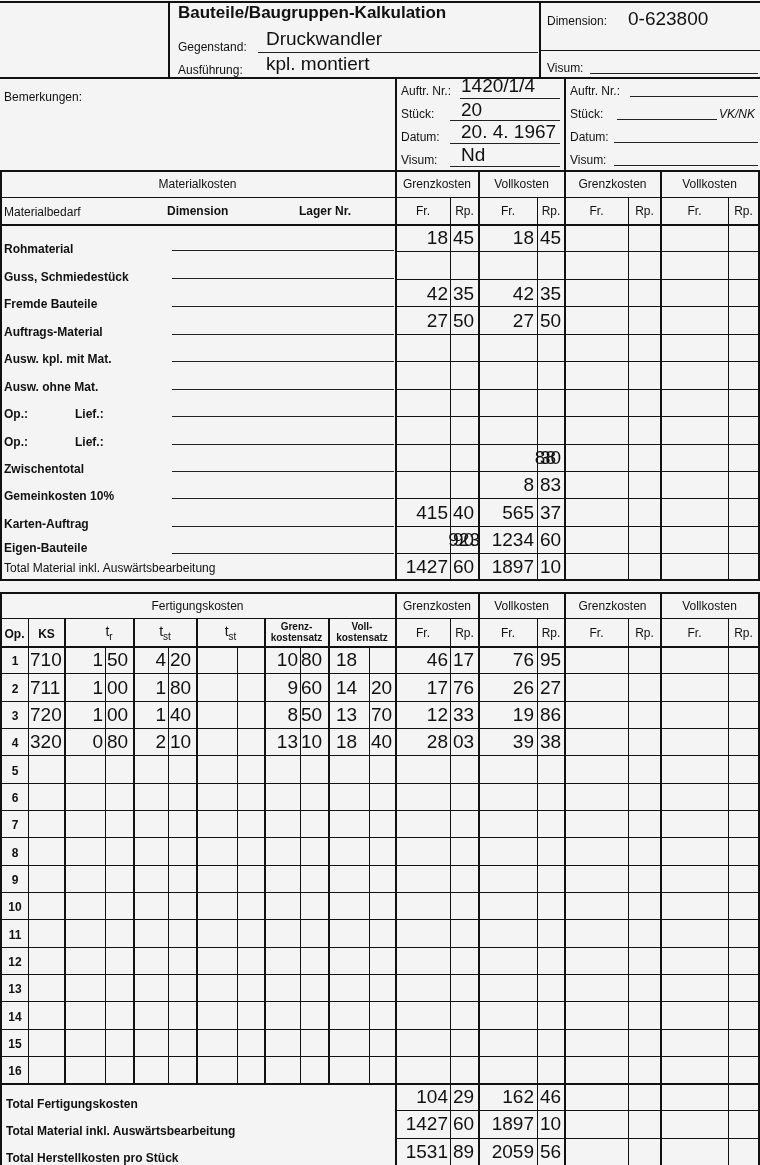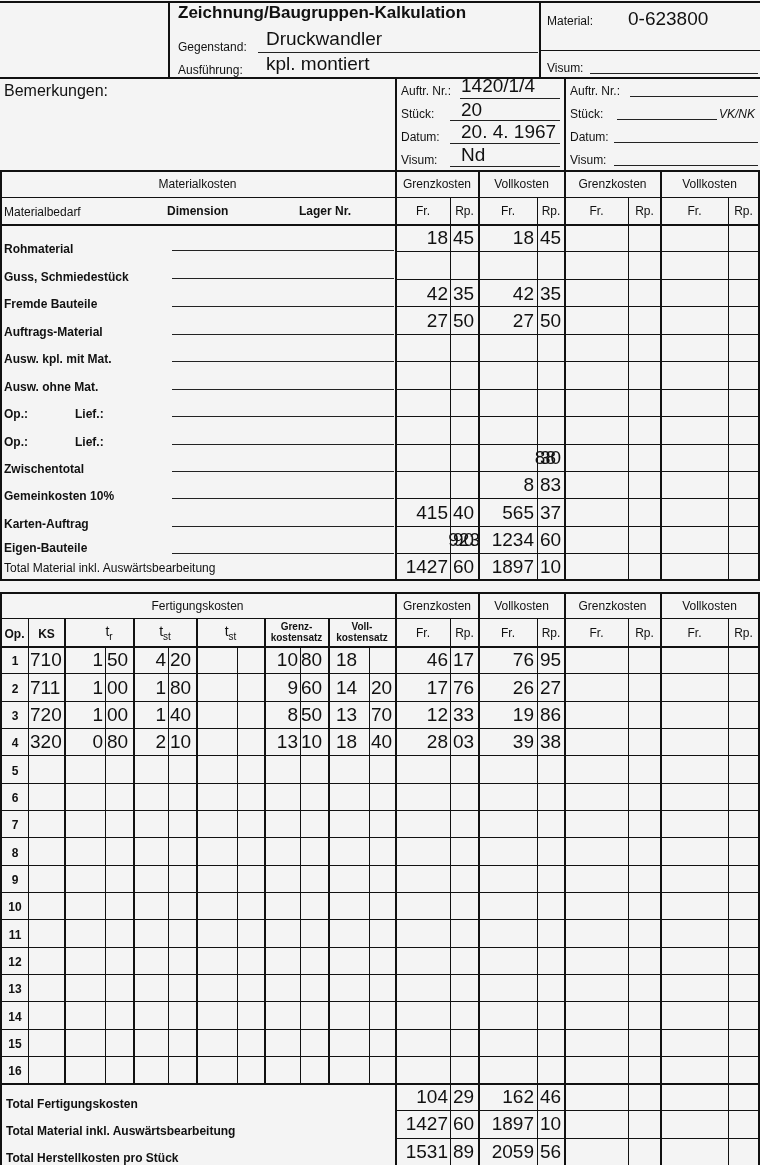--- a/index.html
+++ b/index.html
@@ -21,36 +21,36 @@
   .opn { position:absolute; font-size:12px; font-weight:bold; text-align:center; width:24px; }
 </style>
 </head>
 <body>
 
 <div>
   <div class="hl" style="left:0;top:1px;width:760px;"></div>
   <div class="vl" style="left:168px;top:1px;height:76px;"></div>
   <div class="vl" style="left:539px;top:1px;height:76px;"></div>
   <div class="hl thin" style="left:539px;top:50px;width:221px;"></div>
-  <div class="title" style="left:178px;top:3px;">Zeichnung/Baugruppen-Kalkulation</div>
+  <div class="title" style="left:178px;top:3px;">Bauteile/Baugruppen-Kalkulation</div>
   <div class="lbl norm" style="left:178px;top:40px;font-size:12px;">Gegenstand:</div>
   <div class="uline" style="left:258px;top:52px;width:280px;"></div>
   <div class="hand" style="left:266px;top:28px;">Druckwandler</div>
   <div class="lbl norm" style="left:178px;top:63px;font-size:12px;">Ausführung:</div>
   <div class="hand" style="left:266px;top:53px;">kpl. montiert</div>
-  <div class="lbl norm" style="left:547px;top:14px;font-size:12px;">Material:</div>
+  <div class="lbl norm" style="left:547px;top:14px;font-size:12px;">Dimension:</div>
   <div class="hand" style="left:628px;top:8px;">0-623800</div>
   <div class="lbl norm" style="left:547px;top:61px;font-size:12px;">Visum:</div>
   <div class="uline" style="left:590px;top:73px;width:168px;"></div>
 </div>
 
 <div class="hl" style="left:0;top:77px;width:760px;"></div>
 
 <div>
-  <div class="lbl norm" style="left:4px;top:82px;font-size:16px;">Bemerkungen:</div>
+  <div class="lbl norm" style="left:4px;top:90px;font-size:12px;">Bemerkungen:</div>
 </div>
 <div class="vl" style="left:395px;top:77px;height:93px;"></div>
 <div class="vl" style="left:564px;top:77px;height:93px;"></div>
 
 <div>
   <div class="lbl norm" style="left:401px;top:84px;font-size:12px;">Auftr. Nr.:</div>
   <div class="uline" style="left:460px;top:98px;width:100px;"></div>
   <div class="hand" style="left:461px;top:75px;">1420/1/4</div>
   <div class="lbl norm" style="left:401px;top:107px;font-size:12px;">Stück:</div>
   <div class="uline" style="left:450px;top:120px;width:110px;"></div>

